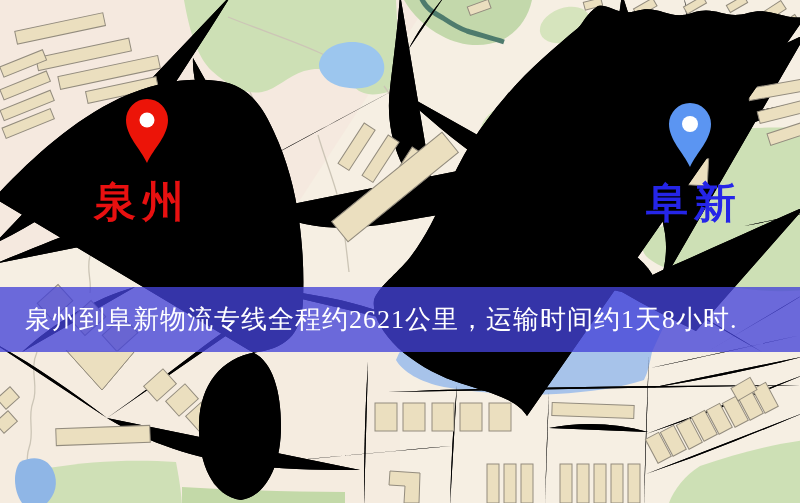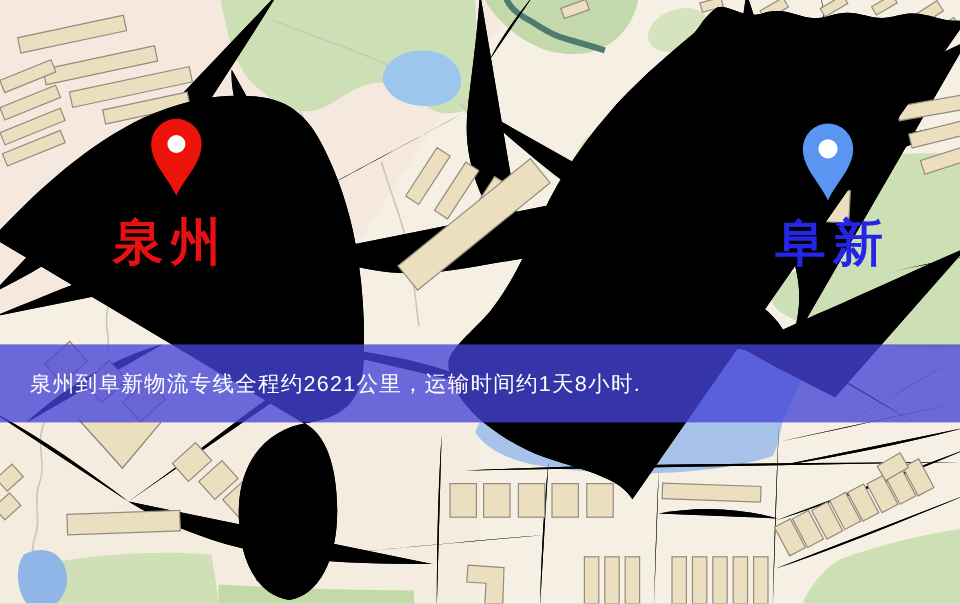--- a/index.html
+++ b/index.html
@@ -1,32 +1,32 @@
 <!DOCTYPE html>
 <html><head>
 <meta charset="utf-8">
 <style>
   html,body{margin:0;padding:0;background:#ddd;}
   .stage{
     position:relative;width:800px;height:503px;overflow:hidden;
-    font-family:Liberation Sans, sans-serif;
+    font-family:Liberation Serif, serif;
   }
   .stage svg{position:absolute;left:0;top:0;display:block;}
   
   .bld rect,.bld path{fill:#ebdfbf;stroke:#938c7e;stroke-width:1;}
   
   .ctr path{fill:none;stroke:#ccc5b6;stroke-width:1.3;}
   .pin-label{font-weight:bold;font-size:42px;letter-spacing:6px;}
   .route-banner{
     position:absolute;left:0;top:287px;width:800px;height:65px;
     background:rgba(68,66,215,0.78);
     display:flex;align-items:center;
   }
   .route-banner span{
-    color:#ffffff;font-size:18px;padding-left:25px;letter-spacing:1px;
+    color:#ffffff;font-size:26px;padding-left:25px;letter-spacing:1px;
     white-space:nowrap;
   }
 </style>
 </head>
 <body>
 
 <div class="stage">
 <svg width="800" height="503" viewBox="0 0 800 503" xmlns="http://www.w3.org/2000/svg">
 
   <defs>

